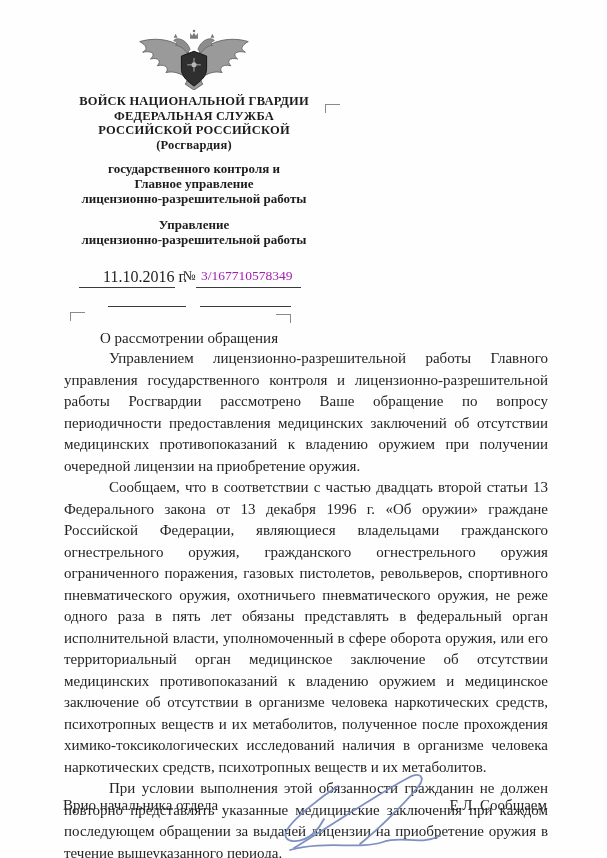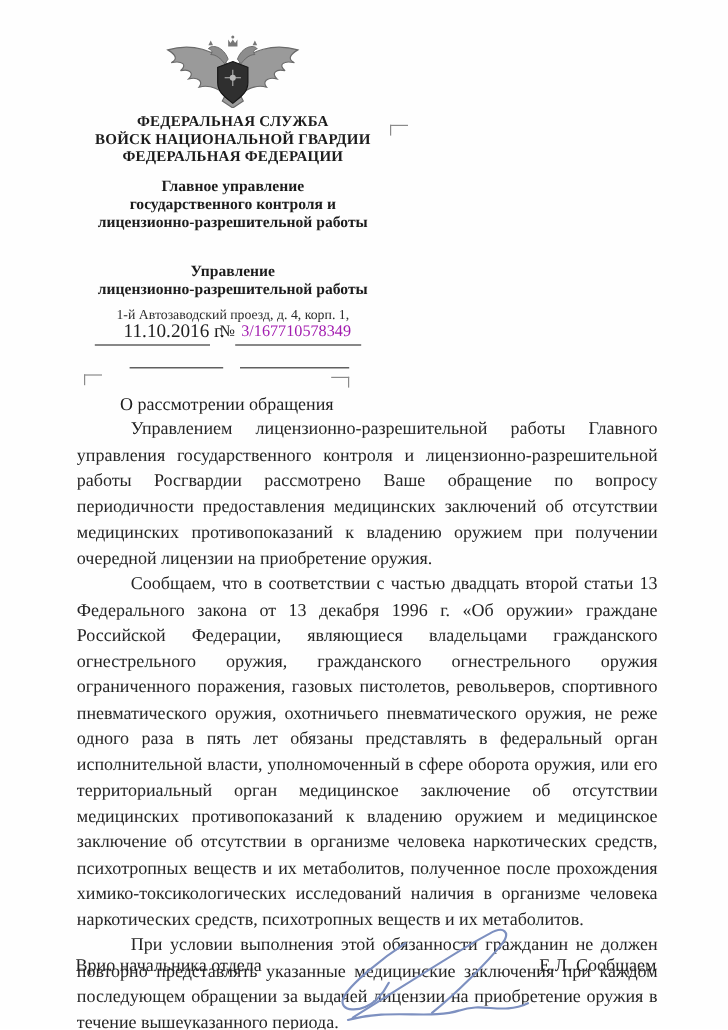--- a/index.html
+++ b/index.html
@@ -14,21 +14,21 @@
   .page { position:absolute; inset:0; background:#fefefe; }
 
   
   .letterhead {
     position:absolute; top:28px; left:56px; width:276px;
     text-align:center; color:#1c1c1c;
   }
   .emblem-wrap { height:62px; margin-bottom:4px; }
   .org-block { font-weight:bold; font-size:12.5px; line-height:14.5px; letter-spacing:.2px; }
   .division-block { font-weight:bold; font-size:13px; line-height:15px; margin-top:9px; }
-  .department-block { font-weight:bold; font-size:13px; line-height:15px; margin-top:26px; }
+  .department-block { font-weight:bold; font-size:13px; line-height:15px; margin-top:11px; }
   .address-block { font-size:11.5px; line-height:13.5px; margin-top:9px; color:#2a2a2a; }
 
   
   .ref-date   { position:absolute; left:103px; top:268px; font-size:16px; color:#1e1e1e; }
   .ref-nosign { position:absolute; left:183px; top:268px; font-size:13.5px; color:#1e1e1e; }
   .ref-number { position:absolute; left:201px; top:268px; font-size:13.5px; color:#a21caf; }
   .uline { position:absolute; height:0; border-bottom:1.5px solid #3a3a3a; }
   .ul-date   { left:79px;  top:287px; width:96px; }
   .ul-number { left:196px; top:287px; width:105px; }
   .ul-blank-left  { left:108px; top:306px; width:78px; border-bottom-width:1.2px; }
@@ -83,35 +83,35 @@
         <path d="M82,10 l2,-4 2,4 z" fill="#777"></path>
 
         <path d="M59,52 h12 l3,6 -9,6 -9,-6 z" fill="#9a9a9a" stroke="#6a6a6a" stroke-width="1"></path>
 
         <path d="M65,24 l13,5 v13 c0,9 -7,13 -13,18 c-6,-5 -13,-9 -13,-18 v-13 z" fill="#2f2f2f" stroke="#151515" stroke-width="1"></path>
         <circle cx="65" cy="38" r="2.6" fill="#b8b8b8"></circle>
         <path d="M65,31 v14 M58,38 h14" stroke="#b8b8b8" stroke-width="0.9"></path>
       </svg>
     </div>
     <div class="org-block">
+      <div>ВОЙСК НАЦИОНАЛЬНОЙ ГВАРДИИ</div>
       <div>ФЕДЕРАЛЬНАЯ СЛУЖБА</div>
-      <div>ВОЙСК НАЦИОНАЛЬНОЙ ГВАРДИИ</div>
-      <div>ФЕДЕРАЛЬНАЯ ФЕДЕРАЦИИ</div>
+      <div>РОССИЙСКОЙ РОССИЙСКОЙ</div>
+      <div>(Росгвардия)</div>
     </div>
     <div class="division-block">
+      <div>государственного контроля и</div>
       <div>Главное управление</div>
-      <div>государственного контроля и</div>
       <div>лицензионно-разрешительной работы</div>
     </div>
     <div class="department-block">
       <div>Управление</div>
       <div>лицензионно-разрешительной работы</div>
     </div>
     <div class="address-block">
-      <div>1-й Автозаводский проезд, д. 4, корп. 1,</div>
     </div>
   </div>
 
   <div class="corner corner-tl mark-addressee"></div>
 
   <div class="ref-date">11.10.2016 г.</div>
   <div class="ref-nosign">№</div>
   <div class="ref-number">3/167710578349</div>
   <div class="uline ul-date"></div>
   <div class="uline ul-number"></div>

